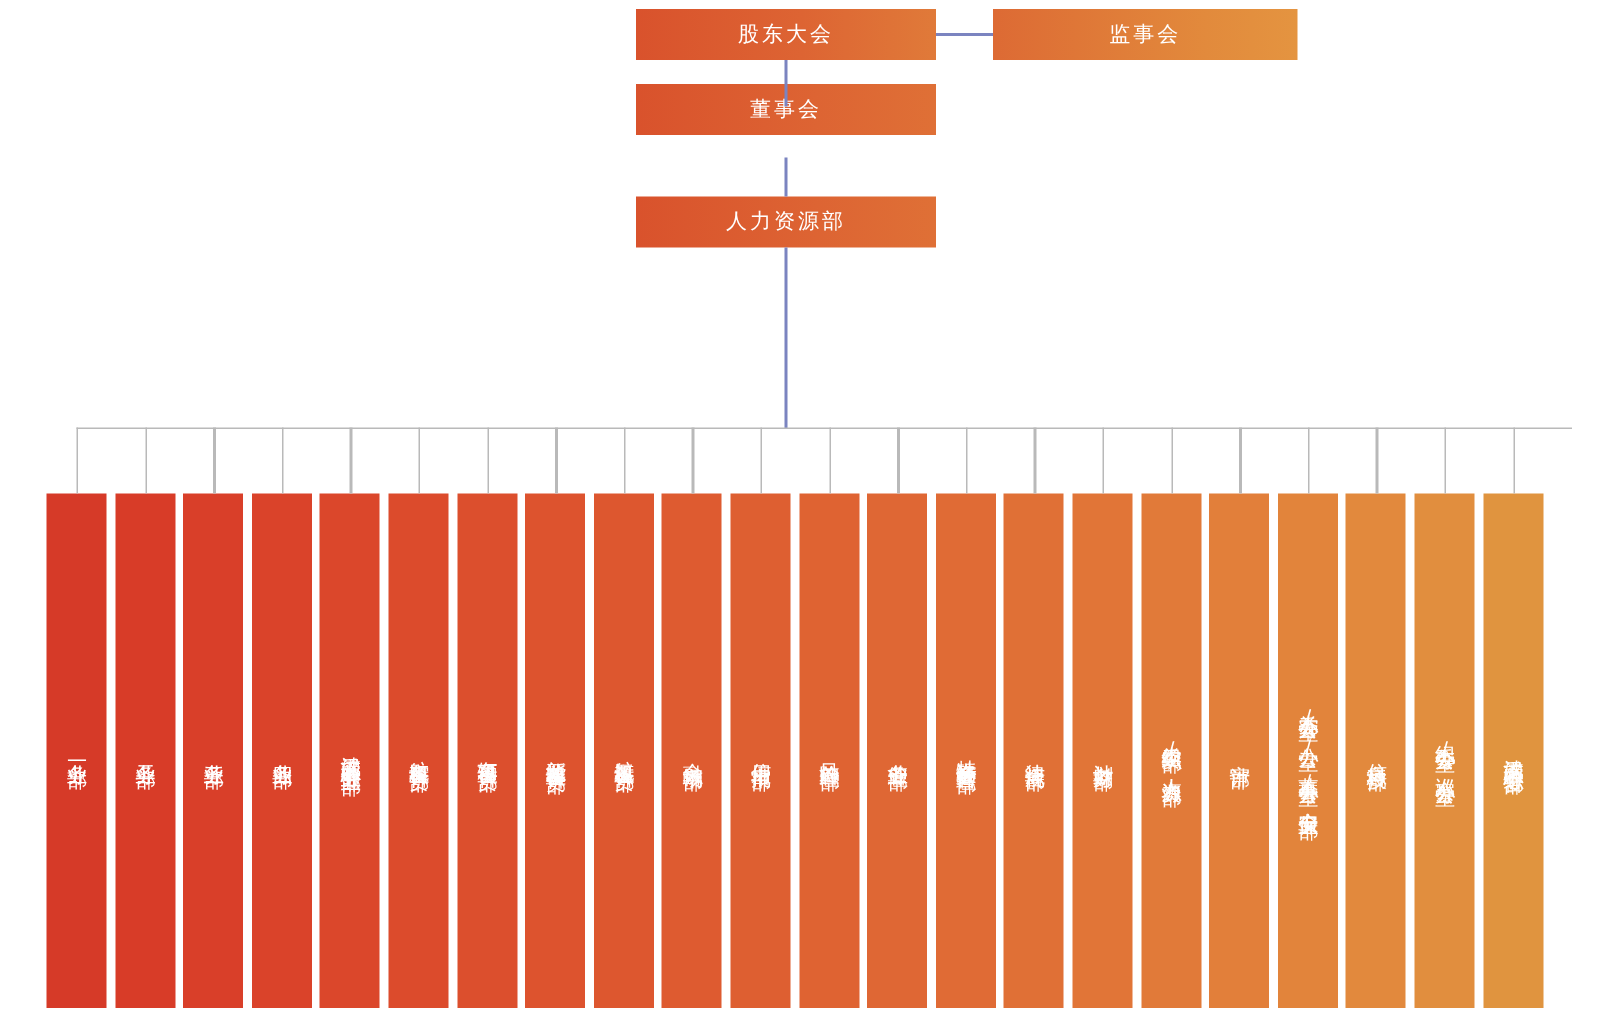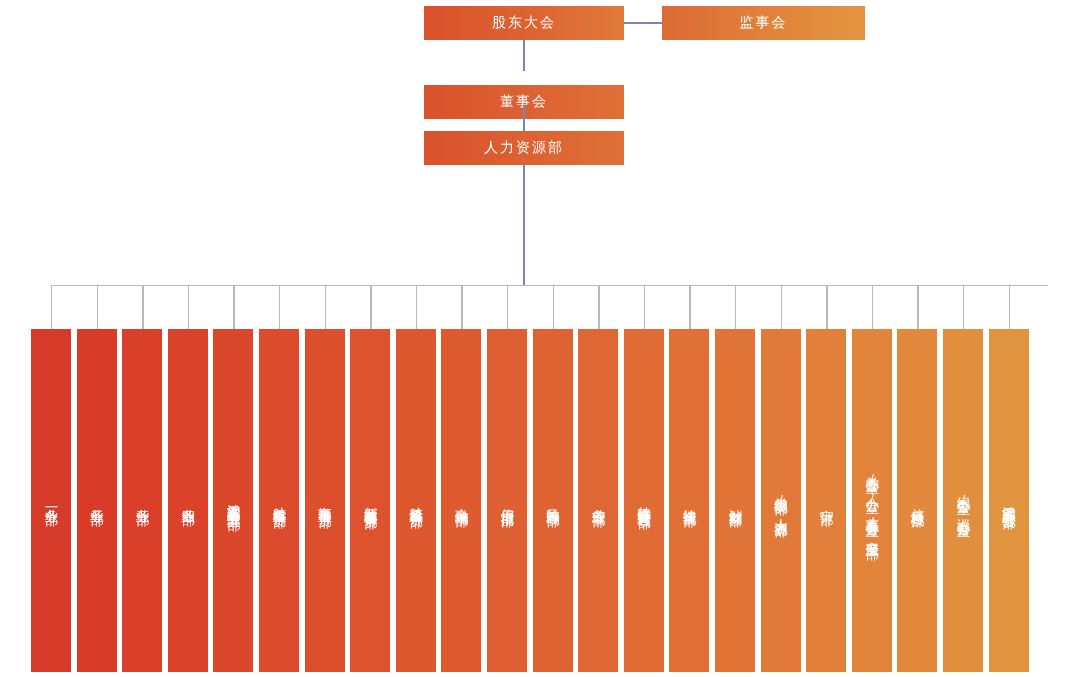--- a/index.html
+++ b/index.html
@@ -34,21 +34,21 @@
   }
   .box-shareholders {
     left: 424px; top: 6px; width: 200px; height: 34px;
     background: linear-gradient(90deg, #d9522c 0%, #dd6433 55%, #e07a39 100%);
   }
   .box-supervisors {
     left: 662px; top: 6px; width: 203px; height: 34px;
     background: linear-gradient(90deg, #dd6a34 0%, #e28a3c 70%, #e49440 100%);
   }
   .box-directors {
-    left: 424px; top: 85px; width: 200px; height: 34px;
+    left: 424px; top: 56px; width: 200px; height: 34px;
     background: linear-gradient(90deg, #d9522c 0%, #dd6433 60%, #df7036 100%);
   }
   .box-senior {
     left: 424px; top: 131px; width: 200px; height: 34px;
     background: linear-gradient(90deg, #d9522c 0%, #dd6433 60%, #df7036 100%);
   }
 
   
   .conn {
     position: absolute;

